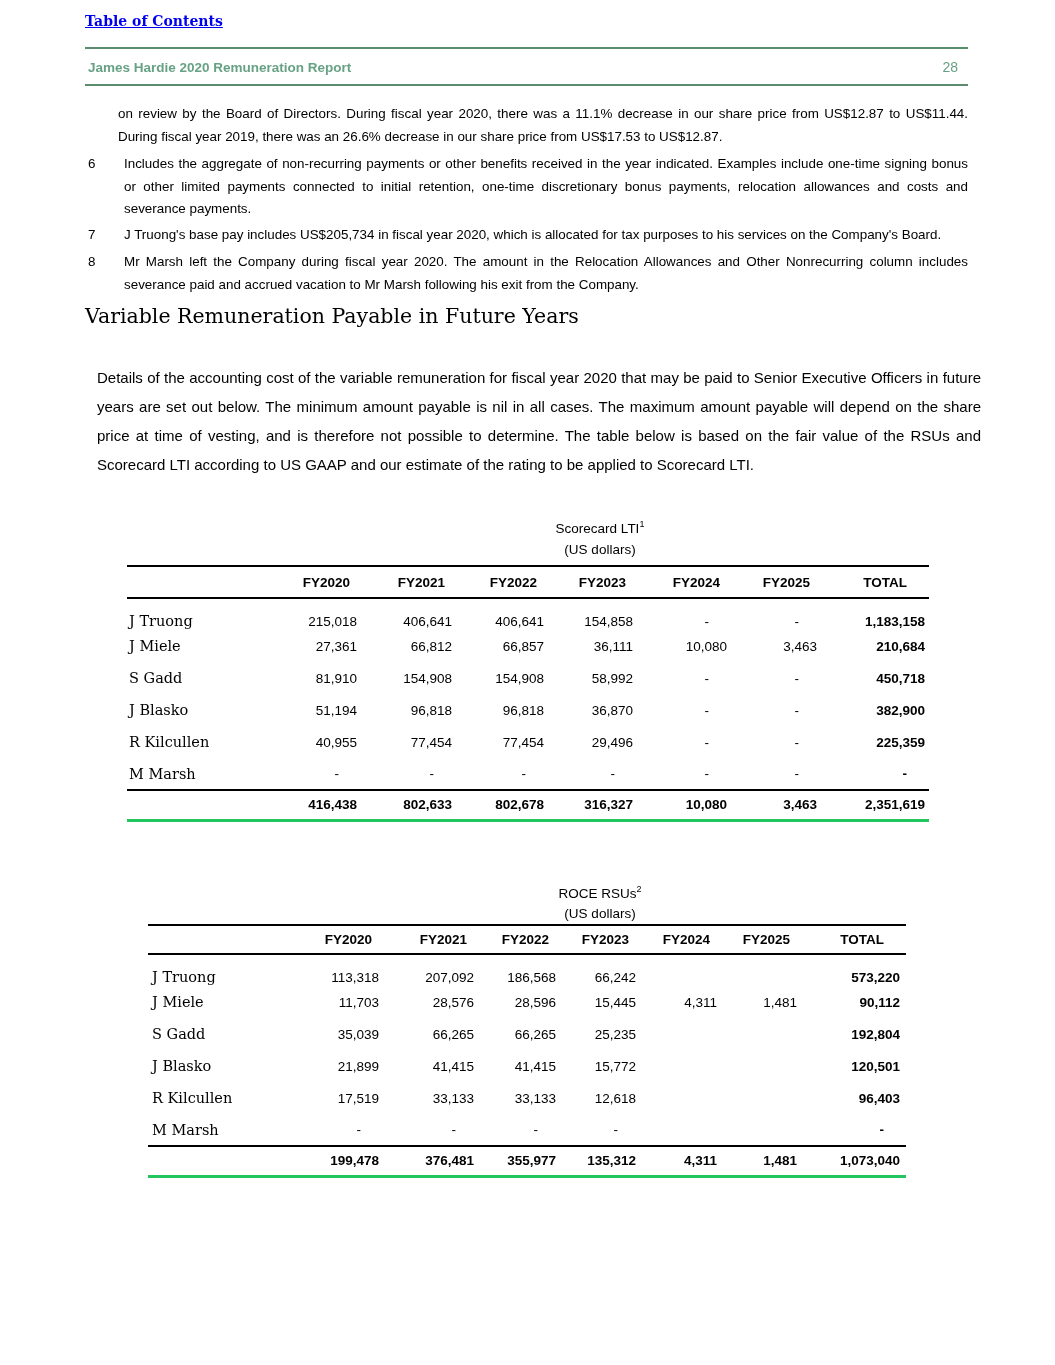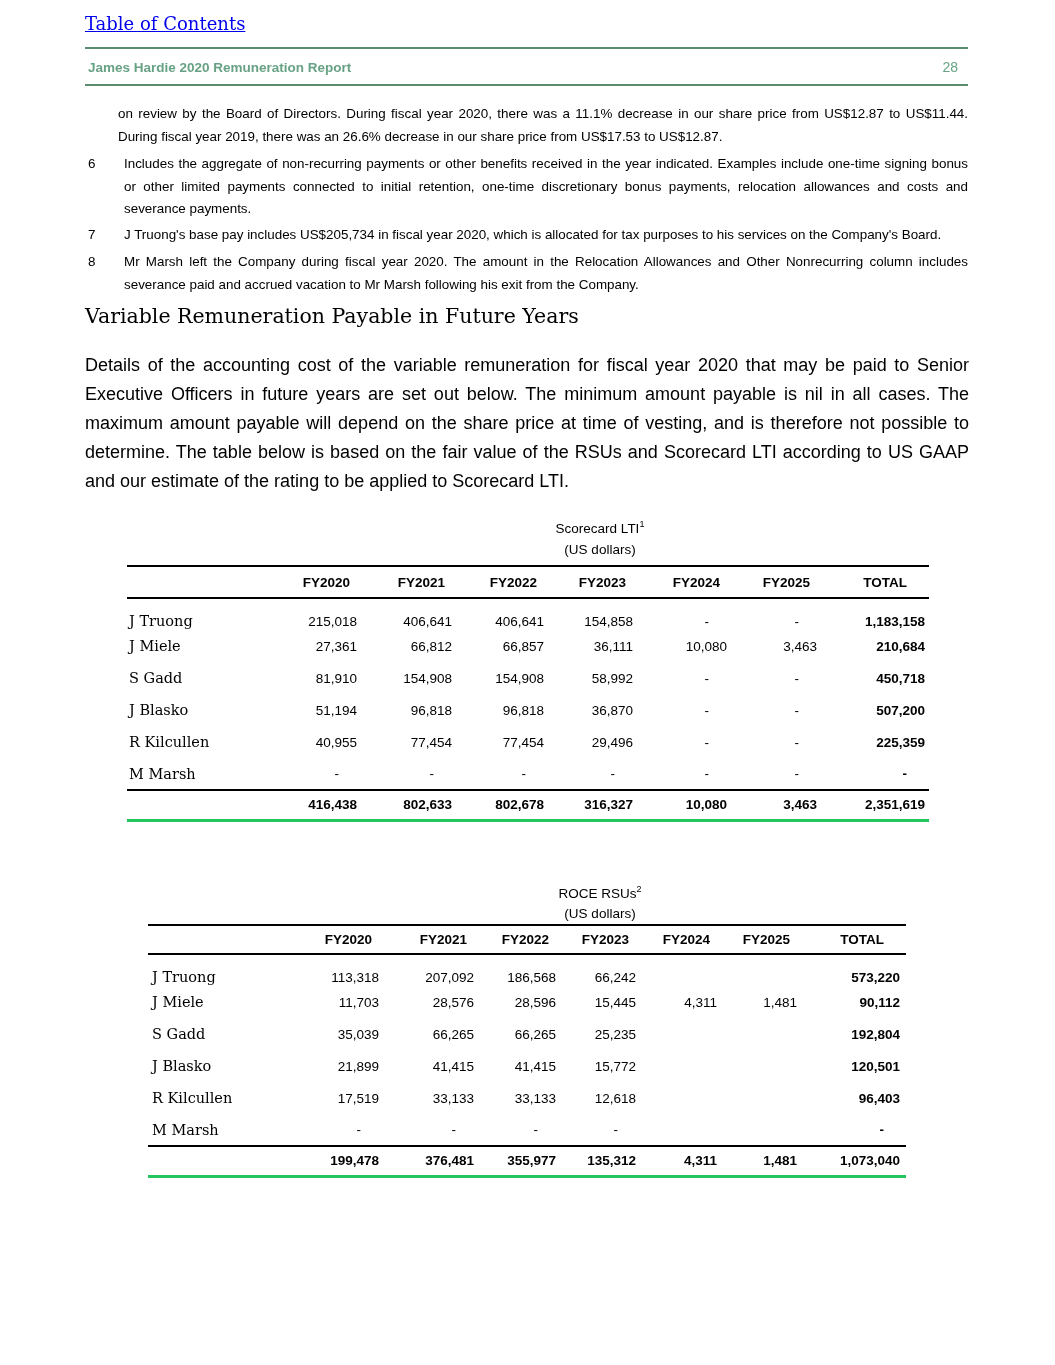--- a/index.html
+++ b/index.html
@@ -8,21 +8,21 @@
     --link-blue:#0000EE;
   }
   html,body{margin:0;padding:0;background:#fff;}
   .page{
     position:relative;width:1055px;height:1365px;background:#fff;overflow:hidden;
     font-family:"Liberation Sans",sans-serif;color:#000;
   }
   .hrule{position:absolute;left:85px;width:883px;height:2px;background:var(--green-line);}
   .toc-link{
     position:absolute;left:85px;top:13px;
-    font-family:"DejaVu Serif",serif;font-weight:normal;font-size:18px;
+    font-family:"DejaVu Serif",serif;font-weight:bold;font-size:14px;
     color:var(--link-blue);text-decoration:underline;cursor:pointer;
   }
   .doc-header{
     position:absolute;left:85px;top:55px;width:883px;height:24px;
     display:flex;justify-content:space-between;align-items:center;
   }
   .doc-header .title{font-weight:bold;font-size:13.5px;color:var(--green-text);padding-left:3px;}
   .doc-header .pagenum{font-size:14px;color:var(--green-text);padding-right:10px;}
 
   .cont-para{
@@ -31,22 +31,22 @@
   }
   .footnote{position:absolute;left:88px;width:880px;font-size:13.4px;line-height:22.5px;}
   .fn-num{position:absolute;left:0;top:0;}
   .fn-text{margin-left:36px;text-align:justify;}
 
   .section-heading{
     position:absolute;left:85px;top:304px;
     font-family:"DejaVu Serif",serif;font-weight:normal;font-size:20.5px;margin:0;
   }
   .section-para{
-    position:absolute;left:85px;top:351px;width:884px;margin:0;
-    font-size:18px;line-height:29px;text-align:justify;
+    position:absolute;left:85px;top:351px;width:884px;margin:12px;
+    font-size:15px;line-height:29px;text-align:justify;
   }
 
   .tbl-title,.tbl-sub{
     position:absolute;left:600px;transform:translateX(-50%);
     font-weight:normal;font-size:13.5px;white-space:nowrap;
   }
   .tbl-title sup{font-size:9px;}
 
   table.data-table{
     position:absolute;border-collapse:collapse;table-layout:fixed;
@@ -166,21 +166,21 @@
           <td class="num total-col">450,718</td>
         </tr>
         <tr>
           <td class="name-col">J Blasko</td>
           <td class="num">51,194</td>
           <td class="num">96,818</td>
           <td class="num">96,818</td>
           <td class="num">36,870</td>
           <td class="num dash">-</td>
           <td class="num dash">-</td>
-          <td class="num total-col">507,200</td>
+          <td class="num total-col">382,900</td>
         </tr>
         <tr>
           <td class="name-col">R Kilcullen</td>
           <td class="num">40,955</td>
           <td class="num">77,454</td>
           <td class="num">77,454</td>
           <td class="num">29,496</td>
           <td class="num dash">-</td>
           <td class="num dash">-</td>
           <td class="num total-col">225,359</td>

